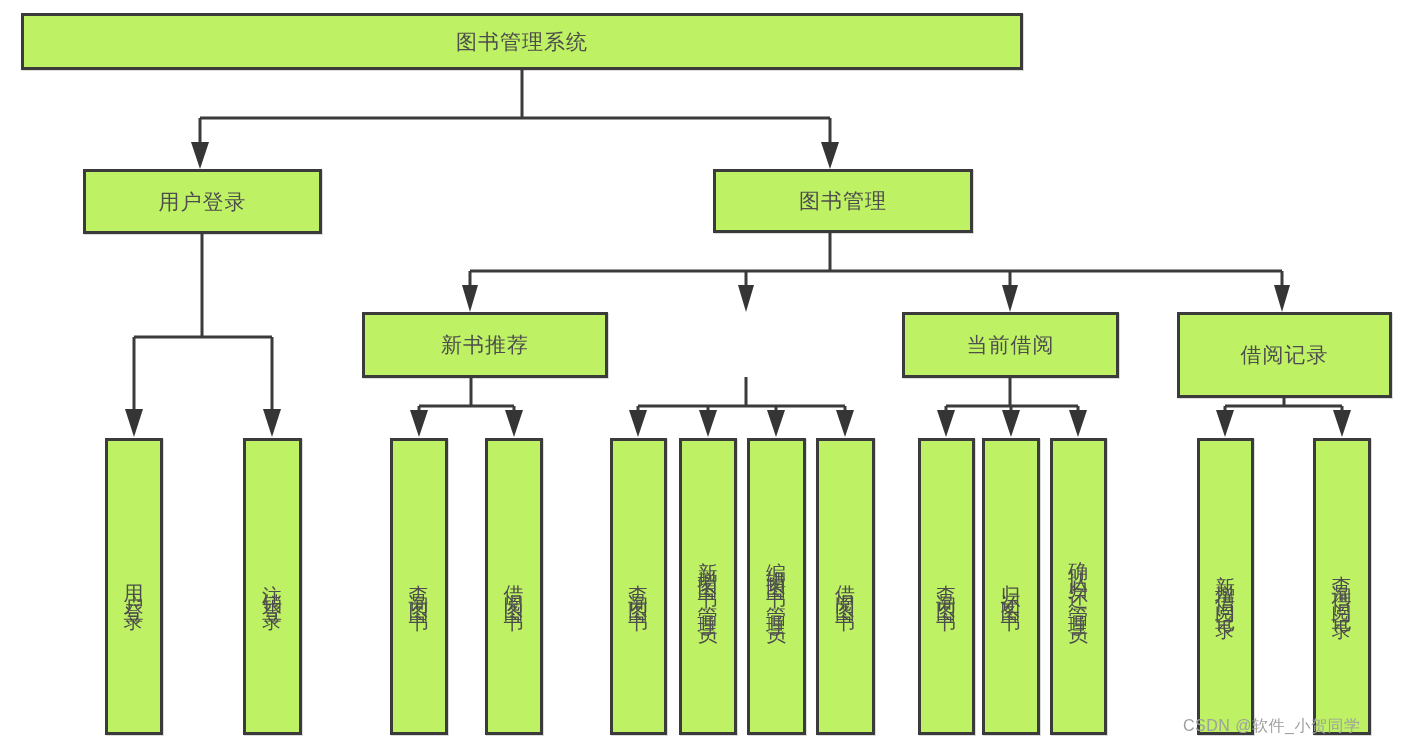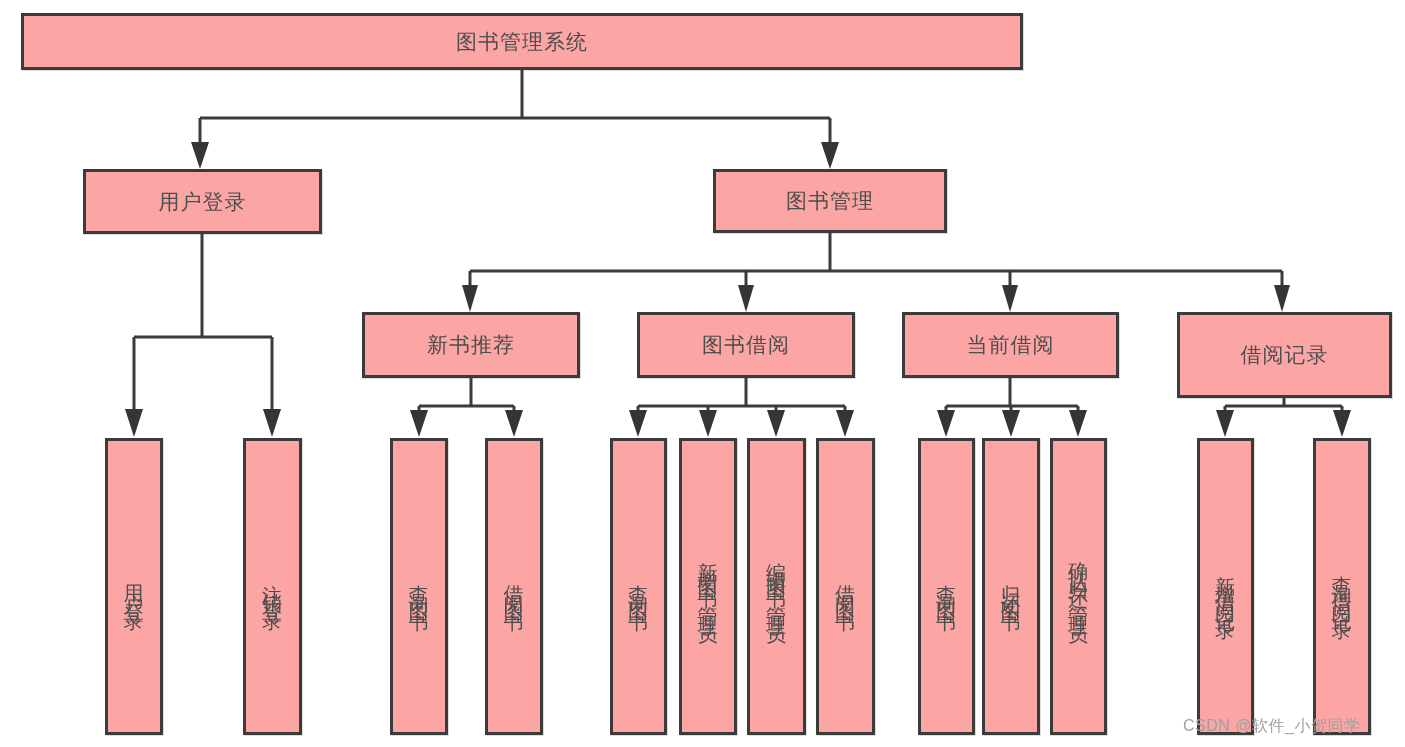--- a/index.html
+++ b/index.html
@@ -14,21 +14,21 @@
   #connectors {
     position: absolute;
     left: 0; top: 0;
     width: 1405px; height: 747px;
     pointer-events: none;
   }
   .node {
     position: absolute;
     box-sizing: border-box;
     border: 3px solid #3b3b3b;
-    background: #fca5a5;
+    background: #bef264;
     display: flex;
     align-items: center;
     justify-content: center;
     color: #4d4d4d;
     box-shadow: 1px 1px 0 rgba(60,60,60,0.18);
   }
   .node.h { font-size: 21px; letter-spacing: 1px; }
   .node.v { font-size: 20px; }
   .vtext {
     writing-mode: vertical-rl;
@@ -120,29 +120,26 @@
     </g>
   </svg>
 
   <div class="node h" style="left:21px; top:13px; width:1002px; height:57px;">
     <span>图书管理系统</span>
   </div>
 
   <div class="node h" style="left:83px; top:169px; width:239px; height:65px;">
     <span>用户登录</span>
   </div>
-  <div class="node h" style="left:713px; top:169px; width:234px; height:64px;">
+  <div class="node h" style="left:713px; top:169px; width:260px; height:64px;">
     <span>图书管理</span>
   </div>
 
-  <div class="node h" style="left:362px; top:312px; width:218px; height:66px;text-align:center;">
+  <div class="node h" style="left:362px; top:312px; width:246px; height:66px;text-align:center;">
     <span>新书推荐</span>
-  </div>
-  <div class="node h" style="left:637px; top:312px; width:218px; height:66px;">
-    <span>图书借阅</span>
   </div>
   <div class="node h" style="left:902px; top:312px; width:217px; height:66px;">
     <span>当前借阅</span>
   </div>
   <div class="node h" style="left:1177px; top:312px; width:215px; height:86px;">
     <span>借阅记录</span>
   </div>
 
   <div class="node v" style="left:105px; top:438px; width:58px; height:297px;">
     <span class="vtext">用户登录</span>

